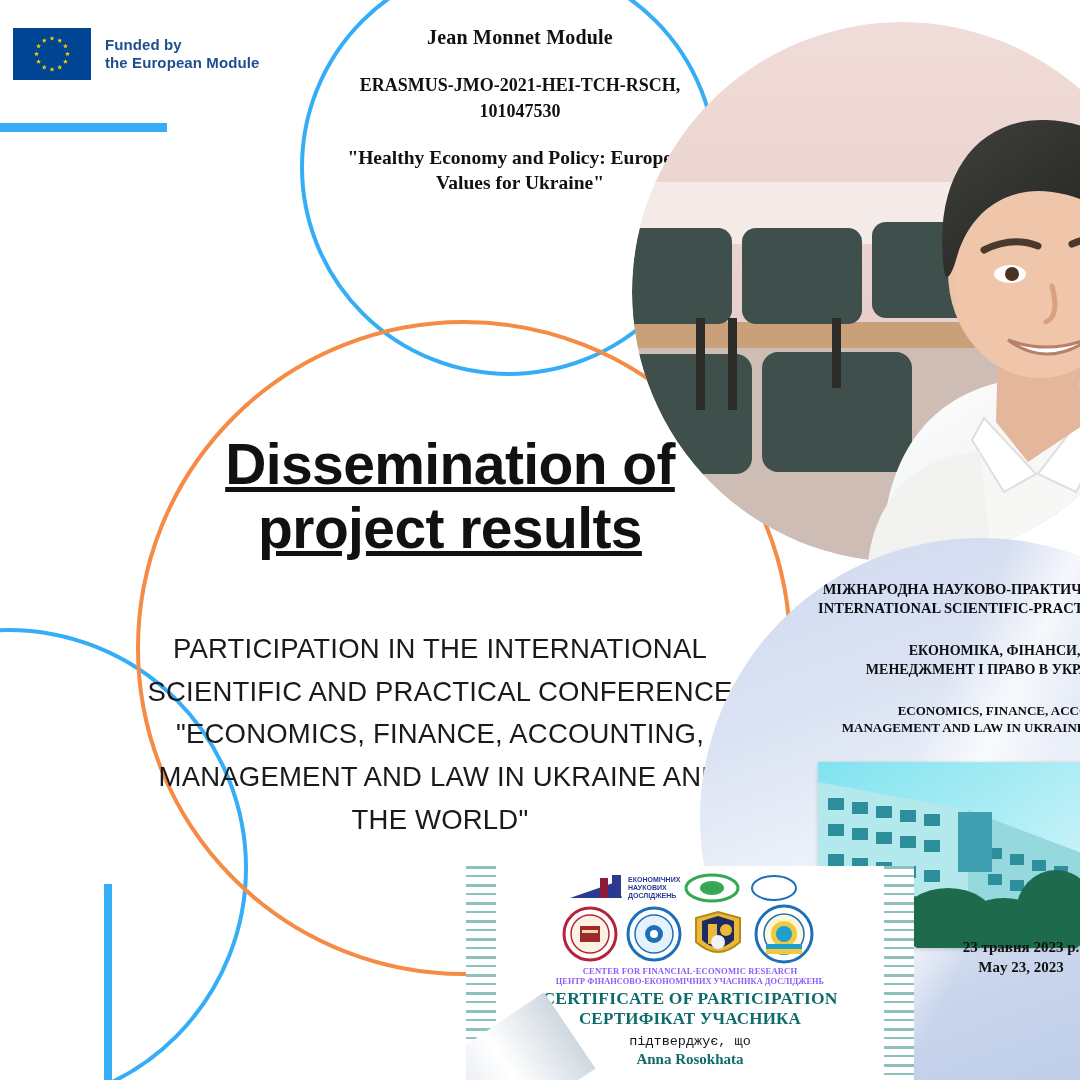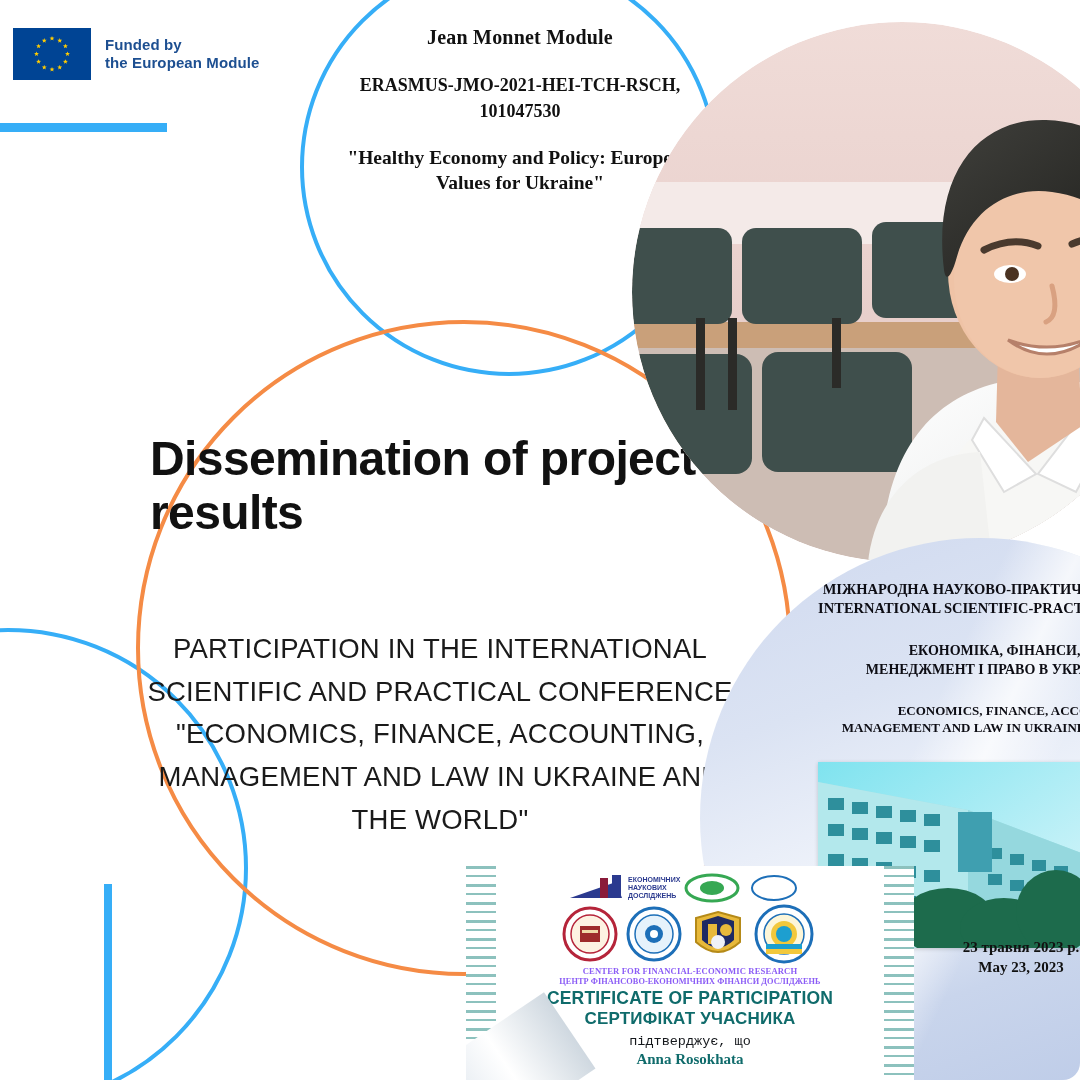--- a/index.html
+++ b/index.html
@@ -1,18 +1,18 @@
 <!DOCTYPE html>
 <html><head>
 <meta charset="utf-8">
 <style>
   html,body{margin:0;padding:0;background:#fff;}
   body{width:1080px;height:1080px;overflow:hidden;position:relative;
        font-family:"Liberation Sans",sans-serif;}
-  #stage{position:absolute;inset:0;width:1080px;height:1080px;background:#ffffff;overflow:hidden;border-radius:17px;}
+  #stage{position:absolute;inset:0;width:1080px;height:1080px;background:#ffffff;overflow:hidden;}
 
   
   .ring{position:absolute;border-radius:50%;box-sizing:border-box;background:transparent;}
   #ring-blue-top{left:300px;top:-42px;width:418px;height:418px;border:4px solid #36AEF7;}
   #ring-blue-left{left:-232px;top:628px;width:480px;height:480px;border:4px solid #36AEF7;}
   #ring-orange{left:136px;top:320px;width:656px;height:656px;border:4px solid #F58B45;}
 
   #bar-blue{position:absolute;left:0;top:123px;width:167px;height:9px;background:#36AEF7;}
   #line-vert{position:absolute;left:104px;top:884px;width:8px;height:196px;background:#36AEF7;}
 
@@ -22,22 +22,22 @@
   #eu-text{color:#1D4F91;font-weight:bold;font-size:15px;line-height:1.22;letter-spacing:.1px;}
 
   
   #module-block{position:absolute;left:330px;top:26px;width:380px;text-align:center;
       font-family:Liberation Serif, serif;color:#111;}
   #module-block .l1{font-size:20px;font-weight:600;letter-spacing:.2px;}
   #module-block .l2{font-size:18px;font-weight:600;margin-top:24px;line-height:1.42;}
   #module-block .l3{font-size:19.5px;font-weight:600;margin-top:22px;line-height:1.28;}
 
   
-  #headline{position:absolute;left:150px;top:432px;width:600px;
-      font-size:48px;font-weight:bold;color:#111;line-height:1.13;letter-spacing:-.6px;}
+  #headline{position:absolute;left:150px;top:432px;width:600px;text-align:center;
+      font-size:57px;font-weight:bold;color:#111;line-height:1.13;letter-spacing:-.6px;text-decoration:underline;}
 
   
   #subtitle{position:absolute;left:130px;top:628px;width:620px;text-align:center;
       font-size:27.5px;color:#1a1a1a;line-height:1.55;letter-spacing:.2px;}
 
   
   #photo-circle{position:absolute;left:632px;top:22px;width:540px;height:540px;border-radius:50%;
       overflow:hidden;}
   #photo-circle svg{display:block;}
 
@@ -64,21 +64,21 @@
   #cert-border-l,#cert-border-r{position:absolute;top:0;width:30px;height:100%;
       background:repeating-linear-gradient(180deg,#2f8f88 0 3px,#ffffff 3px 9px,#2f8f88 9px 11px,#ffffff 11px 18px);
       opacity:.55;}
   #cert-border-l{left:0;} #cert-border-r{right:0;}
   #cert-logos{position:absolute;left:96px;top:6px;width:256px;height:92px;}
   #cert-caption{position:absolute;left:40px;top:100px;width:368px;text-align:center;
       font-family:"Liberation Serif",serif;font-weight:bold;color:#8b5cf6;}
   #cert-caption .c1{font-size:8.6px;letter-spacing:.15px;}
   #cert-caption .c2{font-size:8.3px;letter-spacing:.05px;margin-top:1px;}
   #cert-title{position:absolute;left:40px;top:122px;width:368px;text-align:center;
-      font-family:Liberation Sans, sans-serif;font-weight:bold;color:#0f6b6b;}
+      font-family:Liberation Serif, serif;font-weight:bold;color:#0f6b6b;}
   #cert-title .t1{font-size:17.5px;letter-spacing:.2px;}
   #cert-title .t2{font-size:17px;letter-spacing:.2px;}
   #cert-meta{position:absolute;left:40px;top:166px;width:368px;text-align:center;
       font-family:"Liberation Serif",serif;color:#15181c;}
   #cert-meta .m1{font-size:14px;}
   #cert-meta .m2{font-size:13.5px;margin-top:2px;font-family:Liberation Mono, monospace;}
   #cert-meta .m3{font-size:15px;font-weight:bold;color:#0f6b6b;margin-top:2px;}
   #cert-ribbon{position:absolute;left:-6px;top:152px;width:120px;height:92px;
       transform:rotate(-34deg);background:linear-gradient(90deg,#e9eef3,#ffffff 40%,#cfd8e0);}
 </style>
@@ -325,21 +325,21 @@
           <circle cx="222" cy="62" r="13" fill="#f2c83c"></circle>
           <circle cx="222" cy="62" r="8" fill="#1d9fd0"></circle>
           <rect x="204" y="72" width="36" height="5" fill="#1d9fd0"></rect>
           <rect x="204" y="77" width="36" height="5" fill="#f2c83c"></rect>
         </g>
       </svg>
     </div>
 
     <div id="cert-caption">
       <div class="c1">CENTER FOR FINANCIAL-ECONOMIC RESEARCH</div>
-      <div class="c2">ЦЕНТР ФІНАНСОВО-ЕКОНОМІЧНИХ ФІНАНСИ ДОСЛІДЖЕНЬ</div>
+      <div class="c2">ЦЕНТР ФІНАНСОВО-ЕКОНОМІЧНИХ УЧАСНИКА ДОСЛІДЖЕНЬ</div>
     </div>
 
     <div id="cert-title">
       <div class="t1">CERTIFICATE OF PARTICIPATION</div>
       <div class="t2">СЕРТИФІКАТ УЧАСНИКА</div>
     </div>
 
     <div id="cert-meta">
       <div class="m2">підтверджує, що</div>
       <div class="m3">Anna Rosokhata</div>

